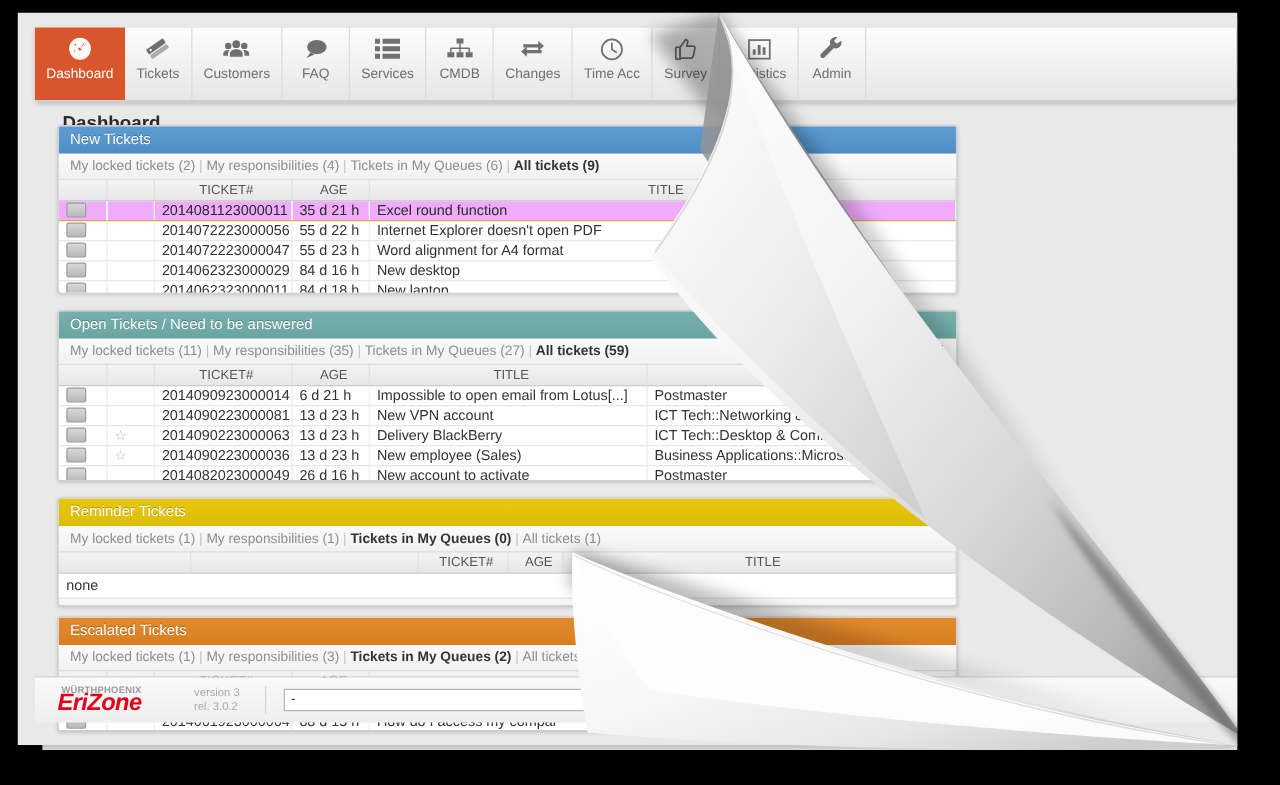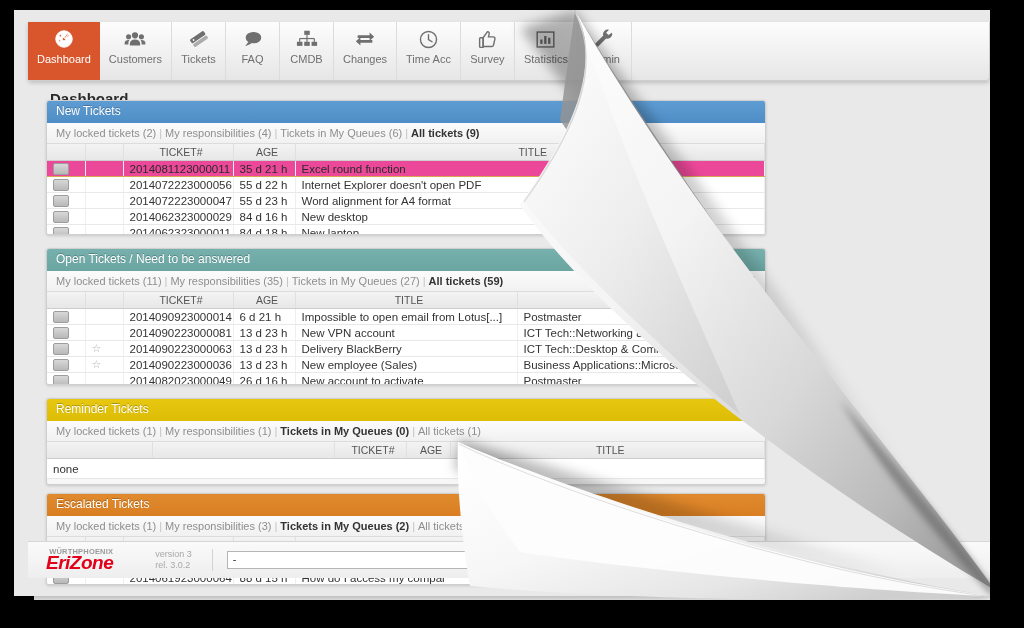--- a/index.html
+++ b/index.html
@@ -141,21 +141,21 @@
     background:linear-gradient(#f3f3f3,#e7e7e7);
     border-bottom:1px solid #cdcdcd;border-right:1px solid #e0e0e0;
     color:#555;font-size:10.5px;font-weight:normal;text-align:center;
     height:16px;padding:0 0 0 6px;
   }
   table.tick td{
     height:15px;padding:0 0 0 6px;
     border-bottom:1px solid #e8e8e8;border-right:1px solid #efefef;
     color:#333;background:#fff;white-space:nowrap;overflow:hidden;
   }
-  table.tick tr.hl td{background:#ec4899;color:#2b2b2b;border-bottom:1px solid #d9a551;}
+  table.tick tr.hl td{background:#f0abfc;color:#2b2b2b;border-bottom:1px solid #d9a551;}
   table.tick tr.hl td.tid{color:#2b2b2b;}
   td.tid{color:#b3322e;}
   td.none{color:#333;padding-left:10px;}
   .cbx{
     display:inline-block;width:14px;height:10px;
     background:linear-gradient(#d8d8d8,#b8b8b8);
     border:1px solid #9d9d9d;border-radius:2px;vertical-align:middle;
   }
   .star{color:#b9b9b9;font-size:11px;}
 
@@ -274,55 +274,68 @@
               <circle cx="16" cy="8.5" r="1.3" fill="#d9552c"></circle>
               <circle cx="7.3" cy="14" r="1.1" fill="#d9552c"></circle>
               <rect x="11.2" y="5" width="1.6" height="6" fill="#d9552c" transform="rotate(35 12 12)"></rect>
             </svg>
         </span>
         <span class="navlabel">Dashboard</span>
       </div>
 
       <div class="navitem">
         <span class="ico">
+          <svg width="22" height="22" viewBox="0 0 24 24" fill="#6f6f6f">
+              <g transform="rotate(-35 12 12)">
+                <rect x="3" y="7" width="18" height="5" rx="1.2"></rect>
+                <rect x="3" y="13" width="18" height="4" rx="1.2" opacity=".55"></rect>
+                <circle cx="6.5" cy="9.5" r="1" fill="#fff"></circle>
+              </g>
+            </svg>
+        </span>
+        <span class="navlabel">Tickets</span>
+      </div>
+
+      <div class="navitem">
+        <span class="ico">
           <svg width="22" height="20" viewBox="0 0 24 20" fill="#6f6f6f">
               <circle cx="12" cy="6" r="3.4"></circle>
               <circle cx="5" cy="7.5" r="2.8"></circle>
               <circle cx="19" cy="7.5" r="2.8"></circle>
               <path d="M12 10.5c-3.6 0-5.6 1.9-5.6 4.3V17h11.2v-2.2c0-2.4-2-4.3-5.6-4.3z"></path>
               <path d="M5 11c-2.6 0-4.3 1.4-4.3 3.2V16h4.1v-1.5c0-1.3.5-2.5 1.4-3.3C5.8 11.05 5.4 11 5 11z"></path>
               <path d="M19 11c2.6 0 4.3 1.4 4.3 3.2V16h-4.1v-1.5c0-1.3-.5-2.5-1.4-3.3.4-.15.8-.2 1.2-.2z"></path>
             </svg>
         </span>
         <span class="navlabel">Customers</span>
       </div>
 
       <div class="navitem">
         <span class="ico">
-          <svg width="22" height="22" viewBox="0 0 24 24" fill="#6f6f6f">
-              <g transform="rotate(-35 12 12)">
-                <rect x="3" y="7" width="18" height="5" rx="1.2"></rect>
-                <rect x="3" y="13" width="18" height="4" rx="1.2" opacity=".55"></rect>
-                <circle cx="6.5" cy="9.5" r="1" fill="#fff"></circle>
-              </g>
-            </svg>
-        </span>
-        <span class="navlabel">Tickets</span>
-      </div>
-
-      <div class="navitem">
-        <span class="ico">
           <svg width="22" height="20" viewBox="0 0 24 20" fill="#6f6f6f">
               <ellipse cx="12.5" cy="8.5" rx="8.5" ry="6.2"></ellipse>
               <path d="M7 13l-3.5 5 7-3z"></path>
             </svg>
         </span>
         <span class="navlabel">FAQ</span>
       </div>
 
+      <div class="navitem">
+        <span class="ico">
+          <svg width="20" height="18" viewBox="0 0 20 18" fill="#6f6f6f">
+              <rect x="0" y="1" width="4" height="4"></rect>
+              <rect x="6" y="1" width="14" height="4"></rect>
+              <rect x="0" y="7" width="4" height="4"></rect>
+              <rect x="6" y="7" width="14" height="4"></rect>
+              <rect x="0" y="13" width="4" height="4"></rect>
+              <rect x="6" y="13" width="14" height="4"></rect>
+            </svg>
+        </span>
+        <span class="navlabel">Services</span>
+      </div>
 
       <div class="navitem">
         <span class="ico">
           <svg width="22" height="20" viewBox="0 0 24 20" fill="#6f6f6f" stroke="#6f6f6f" stroke-width="1.3">
               <rect x="9" y="1" width="6" height="4.5" stroke="none"></rect>
               <rect x="1" y="13" width="6" height="4.5" stroke="none"></rect>
               <rect x="9" y="13" width="6" height="4.5" stroke="none"></rect>
               <rect x="17" y="13" width="6" height="4.5" stroke="none"></rect>
               <line x1="12" y1="5.5" x2="12" y2="9.5"></line>
               <line x1="4" y1="9.5" x2="20" y2="9.5"></line>

